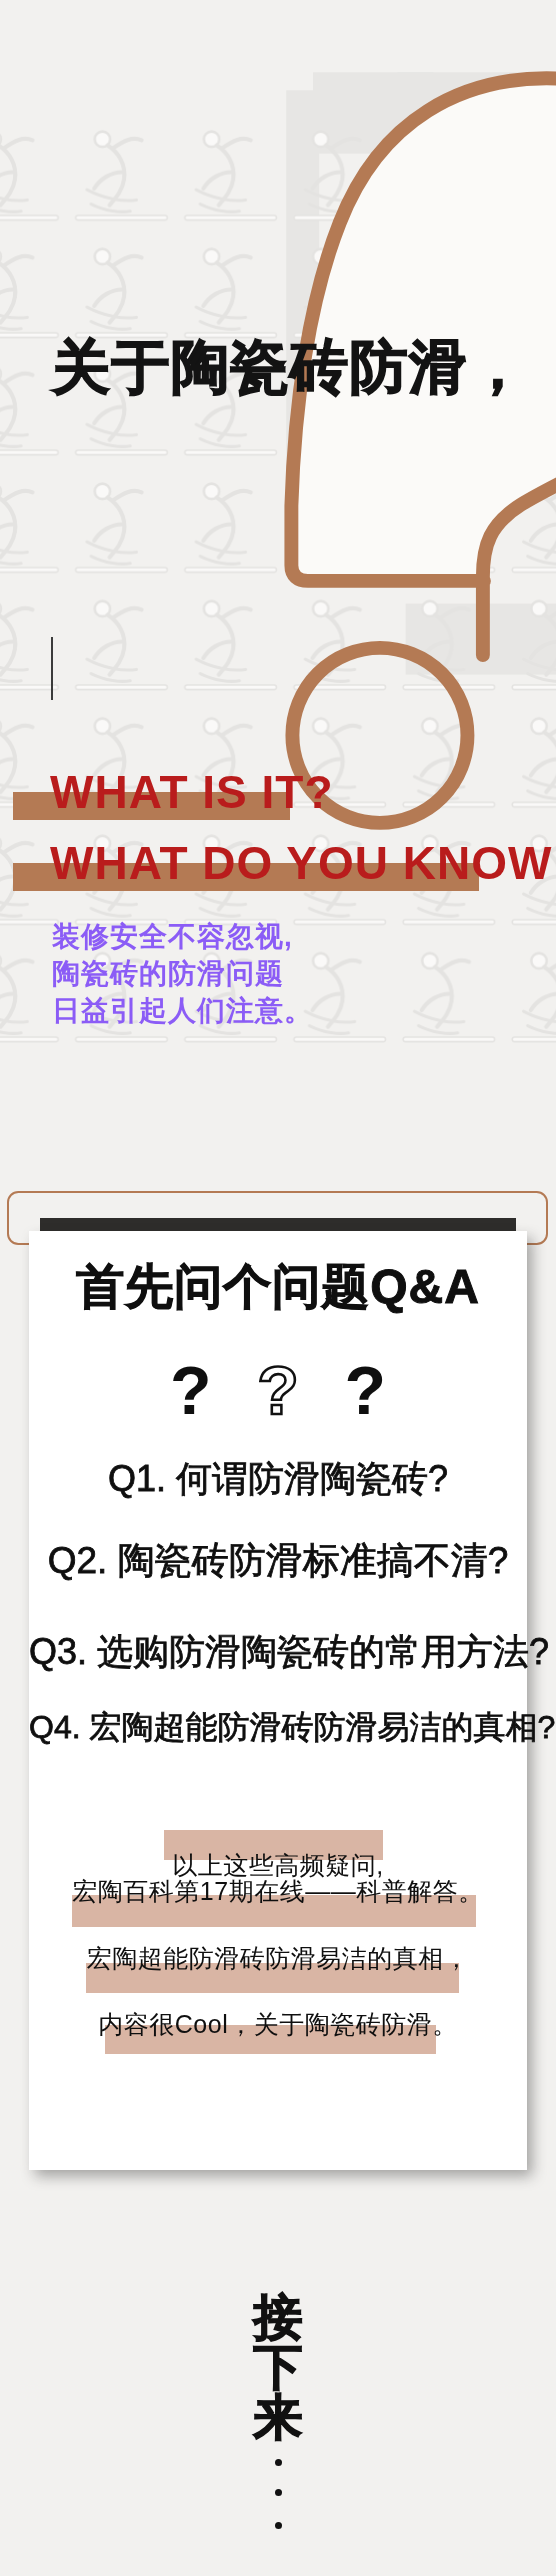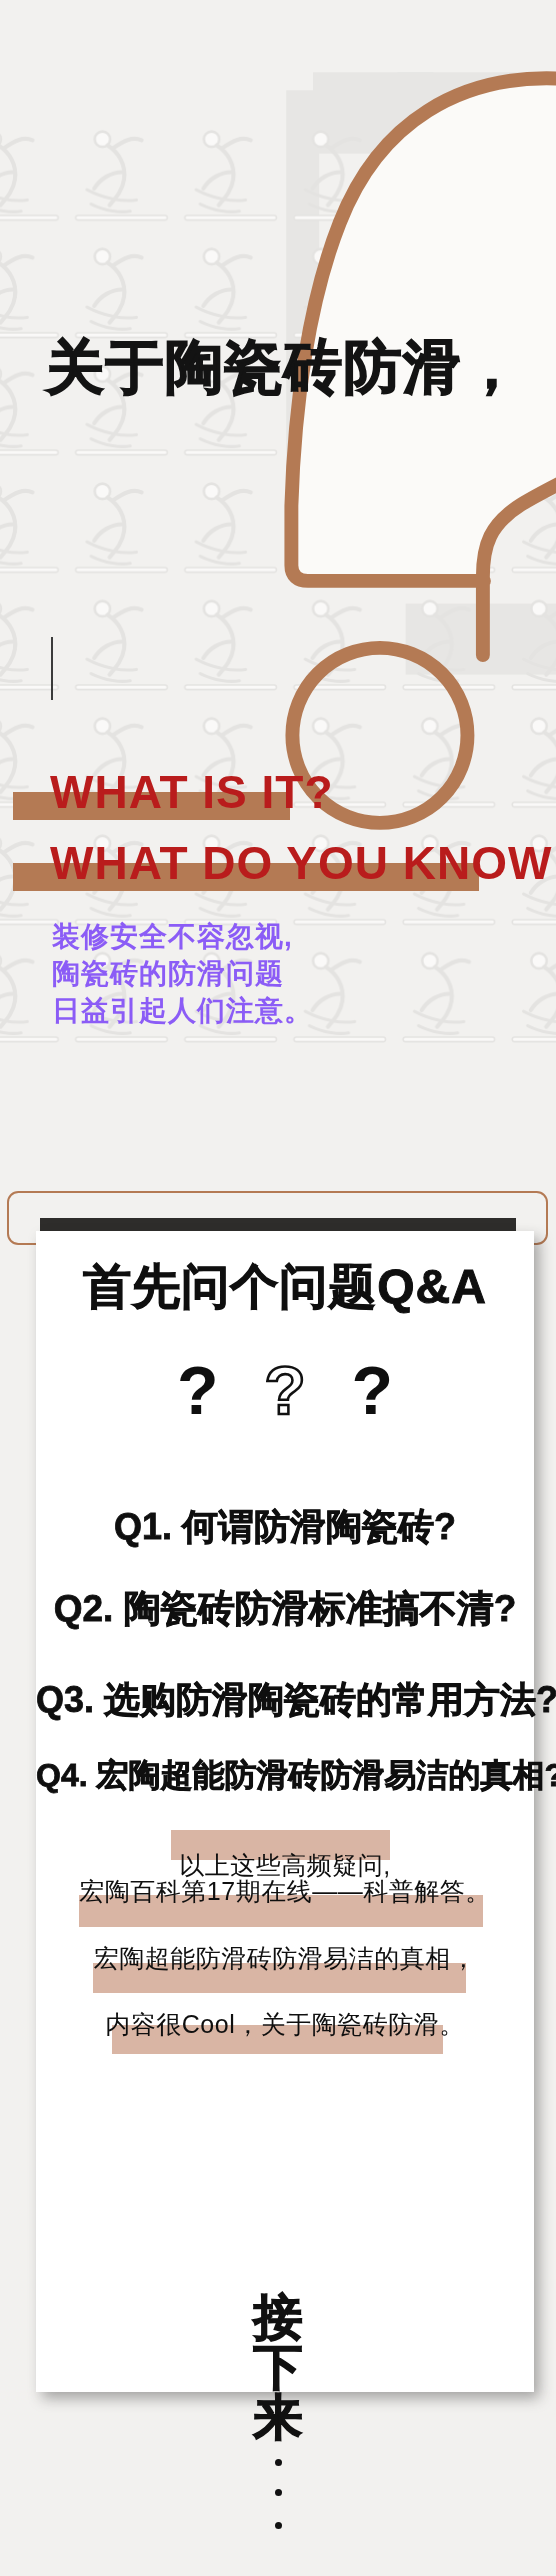--- a/index.html
+++ b/index.html
@@ -5,21 +5,21 @@
   html,body{margin:0;padding:0;}
   .page{
     position:relative;width:556px;height:2936px;
     background:#f2f1ef;overflow:hidden;
     font-family:"Liberation Sans","DejaVu Sans",sans-serif;
     color:#111;
   }
   
   .hero-art{position:absolute;left:0;top:0;}
   .hero-title{
-    position:absolute;left:46px;
+    position:absolute;left:52px;
     font-size:58px;font-weight:700;letter-spacing:1.5px;
     color:#131313;-webkit-text-stroke:1.5px #131313;
     white-space:nowrap;line-height:1;
   }
   .hero-title.l1{top:338px;}
   .hero-title.l2{top:494px;}
   .vline{position:absolute;left:51px;top:637px;width:1.5px;height:63px;background:#3b3b3b;}
   .sub-bar{position:absolute;left:13px;height:28px;background:#b47a54;}
   .sub-bar.b1{top:792px;width:277px;}
   .sub-bar.b2{top:863px;width:466px;}
@@ -34,32 +34,32 @@
     font-size:28px;font-weight:600;letter-spacing:1px;color:#8b5cf6;
   }
   .hero-desc div{height:37px;line-height:34px;white-space:nowrap;}
   
   .card-frame{
     position:absolute;left:7.2px;top:1191px;width:537px;height:50px;
     border:2.6px solid #b47a54;border-radius:11.3px;background:transparent;
   }
   .card-darkbar{position:absolute;left:40px;top:1218px;width:476px;height:14.4px;background:#2e2d2b;}
   .card{
-    position:absolute;left:36px;top:1231px;width:498px;height:1161px;
+    position:absolute;left:29px;top:1231px;width:498px;height:939px;
     background:#ffffff;box-shadow:6.2px 7.2px 13.4px rgba(40,40,40,.4);
   }
   .card .ct{
     position:absolute;left:0;width:100%;text-align:center;
     line-height:1;color:#0f0f0f;white-space:nowrap;
   }
   .card-title{top:32px;font-size:48px;font-weight:700;-webkit-text-stroke:1px #0f0f0f;letter-spacing:1px;}
   .marks{top:125px;font-size:68px;font-weight:700;letter-spacing:0;}
   .marks span{display:inline-block;margin:0 13.4px;}
   .marks .outline{color:#ffffff;-webkit-text-stroke:2.6px #111;}
-  .q{font-weight:700;margin-top:48px;-webkit-text-stroke:0.8px #0f0f0f;}
+  .q{font-weight:400;-webkit-text-stroke:0.8px #0f0f0f;}
   .q.q1{top:230px;font-size:36px;}
   .q.q2{top:311px;font-size:37px;}
   .q.q3{top:403px;font-size:36px;}
   .q.q4{top:480px;font-size:32px;}
   .hl-box{position:absolute;background:#d9b5a4;}
   .hl-box.h1{left:135px;top:599px;width:219px;height:30px;}
   .hl-box.h2{left:43px; top:664px;width:404px;height:32px;}
   .hl-box.h3{left:57px;top:732px;width:373px;height:30px;}
   .hl-box.h4{left:76px;top:794px;width:331px;height:29px;}
   .note{font-size:25px;font-weight:500;color:#151515;letter-spacing:0.5px;}

